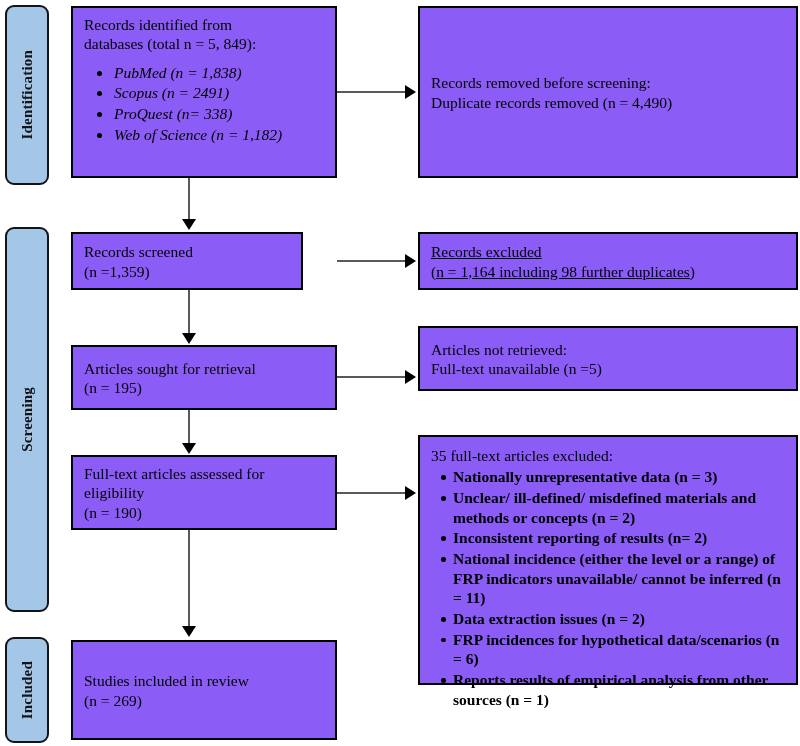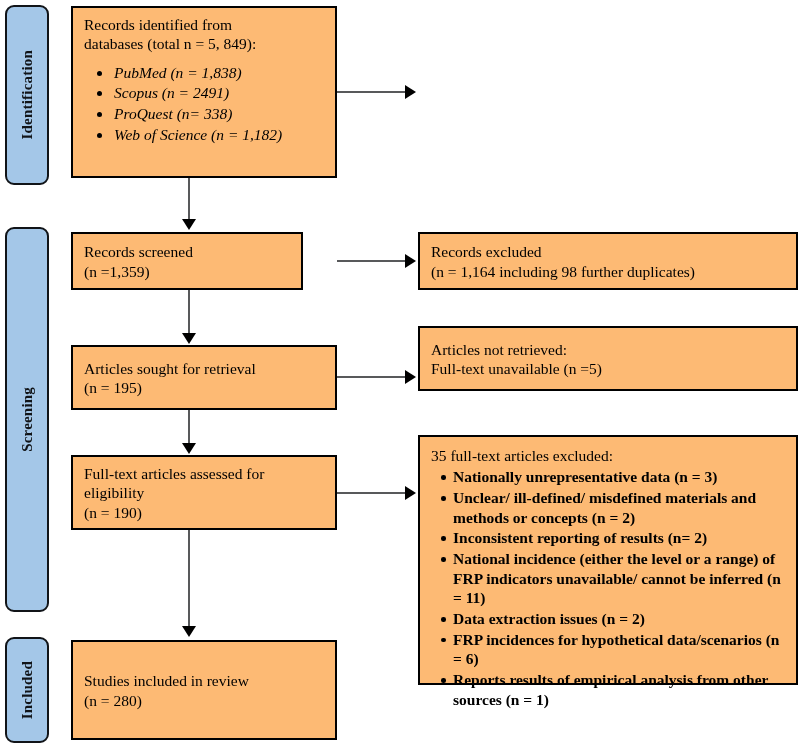--- a/index.html
+++ b/index.html
@@ -41,21 +41,21 @@
     font-size: 15px;
     letter-spacing: 0.2px;
     color: #111418;
     white-space: nowrap;
     font-family: "Liberation Serif", "DejaVu Serif", serif;
   }
 
   
   .box {
     position: absolute;
-    background: #fdba74;
+    background: #8b5cf6;
     border: 2px solid #000000;
     box-sizing: border-box;
     padding: 7px 10px 6px 11px;
     font-size: 15.5px;
     line-height: 1.25;
   }
   .box .line { white-space: nowrap; }
 
   .box.vcenter {
     display: flex;
@@ -159,37 +159,41 @@
     <div class="line">databases (total n = 5, 849):</div>
     <div class="spacer-sm"></div>
     <ul class="bullets">
       <li>PubMed (n = 1,838)</li>
       <li>Scopus (n = 2491)</li>
       <li>ProQuest (n= 338)</li>
       <li>Web of Science (n = 1,182)</li>
     </ul>
   </div>
 
+  <div class="box vcenter" style="left:418px; top:6px; width:380px; height:172px;">
+    <div class="line">Records removed before screening:</div>
+    <div class="line">Duplicate records removed (n = 4,490)</div>
+  </div>
 
   <div class="conn">
     <div class="hline" style="left:337px; top:91px; width:70px;"></div>
     <div class="arrow-right" style="left:405px; top:85px;"></div>
   </div>
 
   <div class="conn">
     <div class="vline" style="left:188px; top:178px; height:43px;"></div>
     <div class="arrow-down" style="left:182px; top:219px;"></div>
   </div>
 
   <div class="box vcenter" style="left:71px; top:232px; width:232px; height:58px;">
     <div class="line">Records screened</div>
     <div class="line">(n =1,359)</div>
   </div>
 
-  <div class="box vcenter" style="left:418px; top:232px; width:380px; height:58px;">
+  <div class="box vcenter" style="left:418px; top:232px; width:380px; height:58px;text-decoration:underline;">
     <div class="line">Records excluded</div>
     <div class="line">(n = 1,164 including 98 further duplicates)</div>
   </div>
 
   <div class="conn">
     <div class="hline" style="left:337px; top:260px; width:70px;"></div>
     <div class="arrow-right" style="left:405px; top:254px;"></div>
   </div>
 
   <div class="conn">
@@ -241,16 +245,16 @@
     <div class="arrow-right" style="left:405px; top:486px;"></div>
   </div>
 
   <div class="conn">
     <div class="vline" style="left:188px; top:530px; height:97px;"></div>
     <div class="arrow-down" style="left:182px; top:626px;"></div>
   </div>
 
   <div class="box vcenter" style="left:71px; top:640px; width:266px; height:100px;">
     <div class="line">Studies included in review</div>
-    <div class="line">(n = 280)</div>
+    <div class="line">(n = 269)</div>
   </div>
 
 </div>
 
 </body></html>

